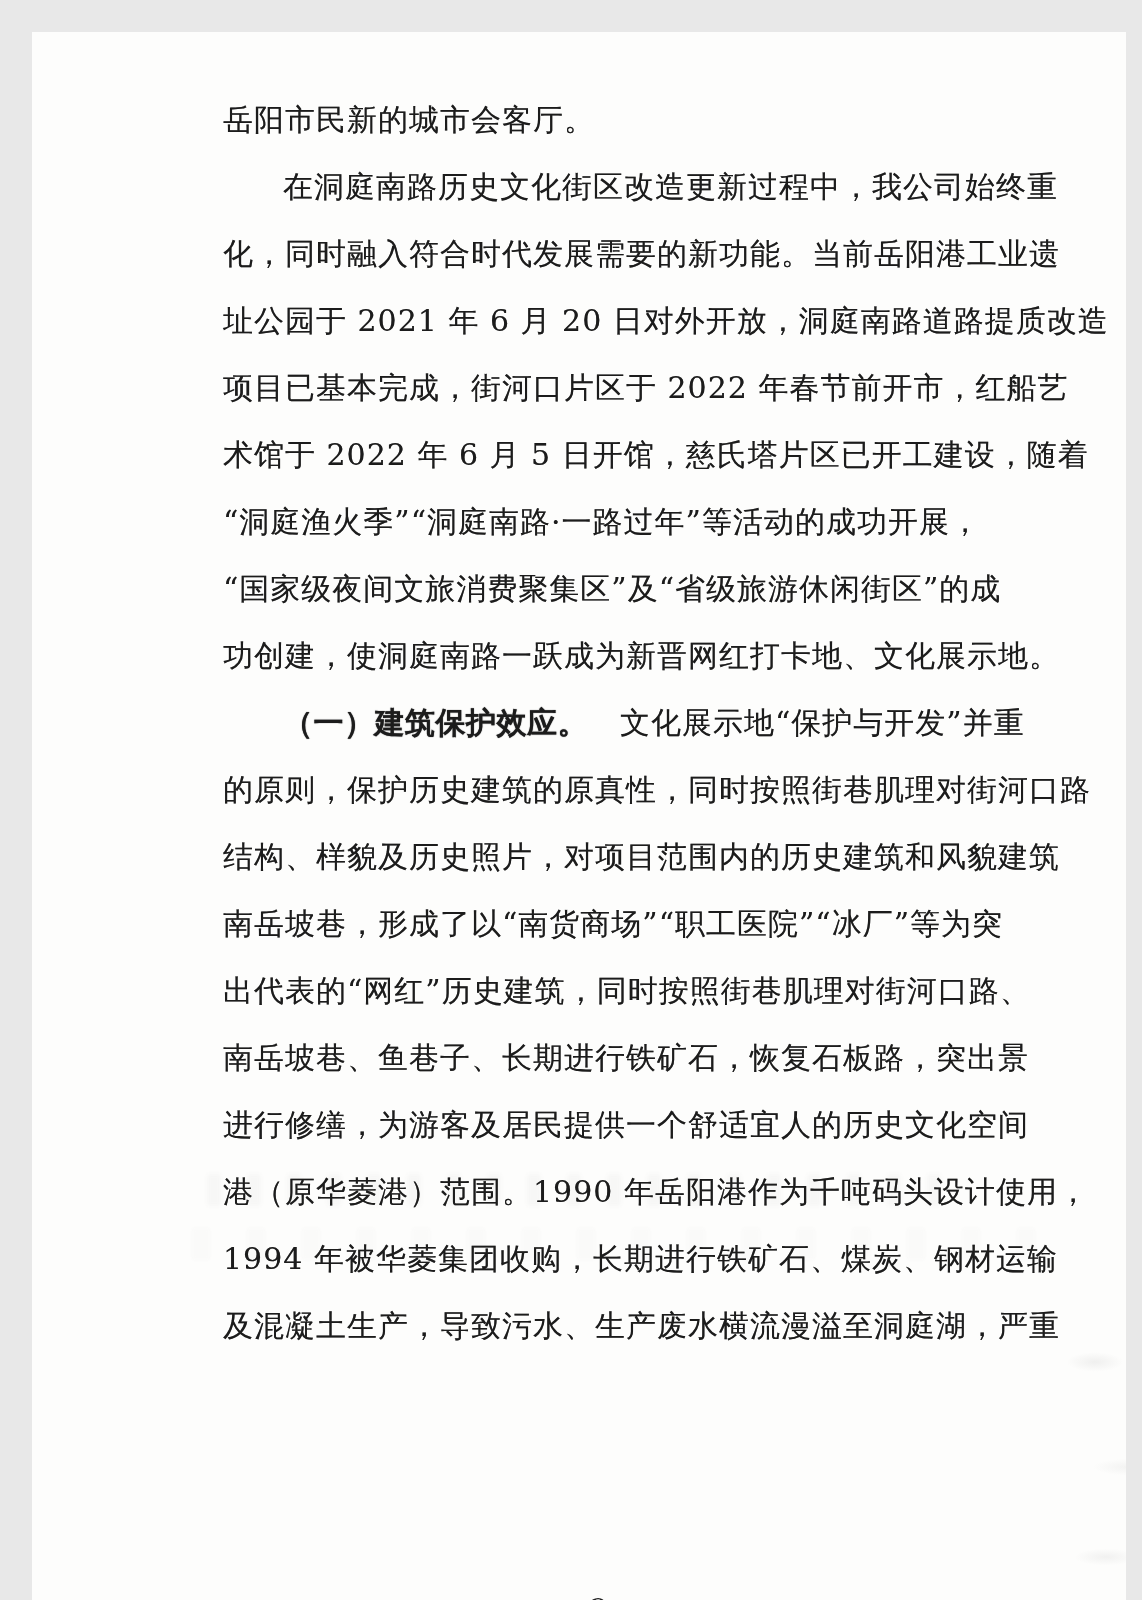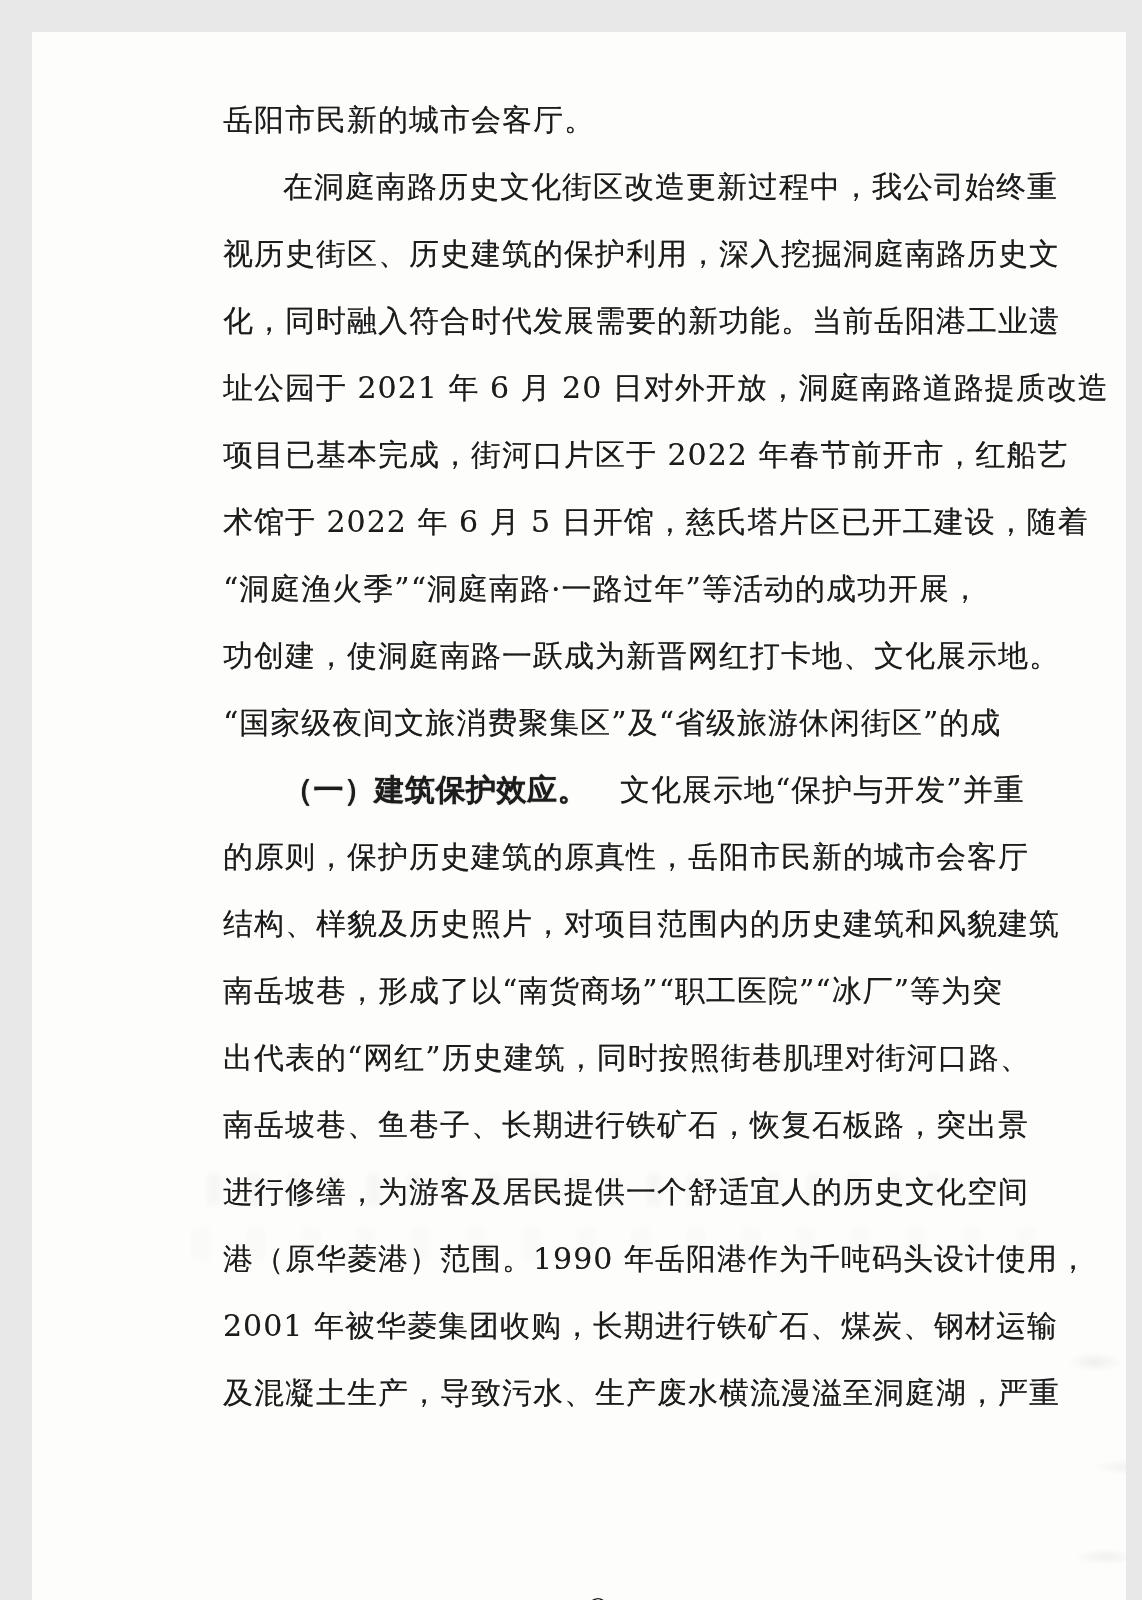--- a/index.html
+++ b/index.html
@@ -83,35 +83,34 @@
 
 <div class="page">
 
   <div class="artifact-a"></div>
   <div class="artifact-c"></div>
   <div class="artifact-b"></div>
 
   <div class="text-block">
     <div class="line left"><span>岳阳市民新的城市会客厅。</span></div>
     <div class="line indent"><span>在洞庭南路历史文化街区改造更新过程中，我公司始终重</span></div>
-    <div class="line"><span>视历史街区、历史建筑的保护利用，深入挖掘洞庭南路历史文</span></div>
     <div class="line"><span>化，同时融入符合时代发展需要的新功能。当前岳阳港工业遗</span></div>
     <div class="line"><span>址公园于 2021 年 6 月 20 日对外开放，洞庭南路道路提质改造</span></div>
     <div class="line"><span>项目已基本完成，街河口片区于 2022 年春节前开市，红船艺</span></div>
     <div class="line"><span>术馆于 2022 年 6 月 5 日开馆，慈氏塔片区已开工建设，随着</span></div>
     <div class="line"><span>“洞庭渔火季”“洞庭南路·一路过年”等活动的成功开展，</span></div>
+    <div class="line"><span>“国家级夜间文旅消费聚集区”及“省级旅游休闲街区”的成</span></div>
     <div class="line"><span>功创建，使洞庭南路一跃成为新晋网红打卡地、文化展示地。</span></div>
-    <div class="line"><span>“国家级夜间文旅消费聚集区”及“省级旅游休闲街区”的成</span></div>
     <div class="line indent"><span class="lead">（一）建筑保护效应。</span><span>文化展示地“保护与开发”并重</span></div>
-    <div class="line"><span>的原则，保护历史建筑的原真性，岳阳市民新的城市会客厅</span></div>
+    <div class="line"><span>的原则，保护历史建筑的原真性，同时按照街巷肌理对街河口路</span></div>
     <div class="line"><span>结构、样貌及历史照片，对项目范围内的历史建筑和风貌建筑</span></div>
     <div class="line"><span>南岳坡巷，形成了以“南货商场”“职工医院”“冰厂”等为突</span></div>
     <div class="line"><span>出代表的“网红”历史建筑，同时按照街巷肌理对街河口路、</span></div>
     <div class="line"><span>南岳坡巷、鱼巷子、长期进行铁矿石，恢复石板路，突出景</span></div>
     <div class="line"><span>进行修缮，为游客及居民提供一个舒适宜人的历史文化空间</span></div>
     <div class="line"><span>港（原华菱港）范围。1990 年岳阳港作为千吨码头设计使用，</span></div>
-    <div class="line"><span>2001 年被华菱集团收购，长期进行铁矿石、煤炭、钢材运输</span></div>
+    <div class="line"><span>1994 年被华菱集团收购，长期进行铁矿石、煤炭、钢材运输</span></div>
     <div class="line"><span>及混凝土生产，导致污水、生产废水横流漫溢至洞庭湖，严重</span></div>
   </div>
 
   <div class="page-number">2</div>
 
 </div>
 
 </body></html>

